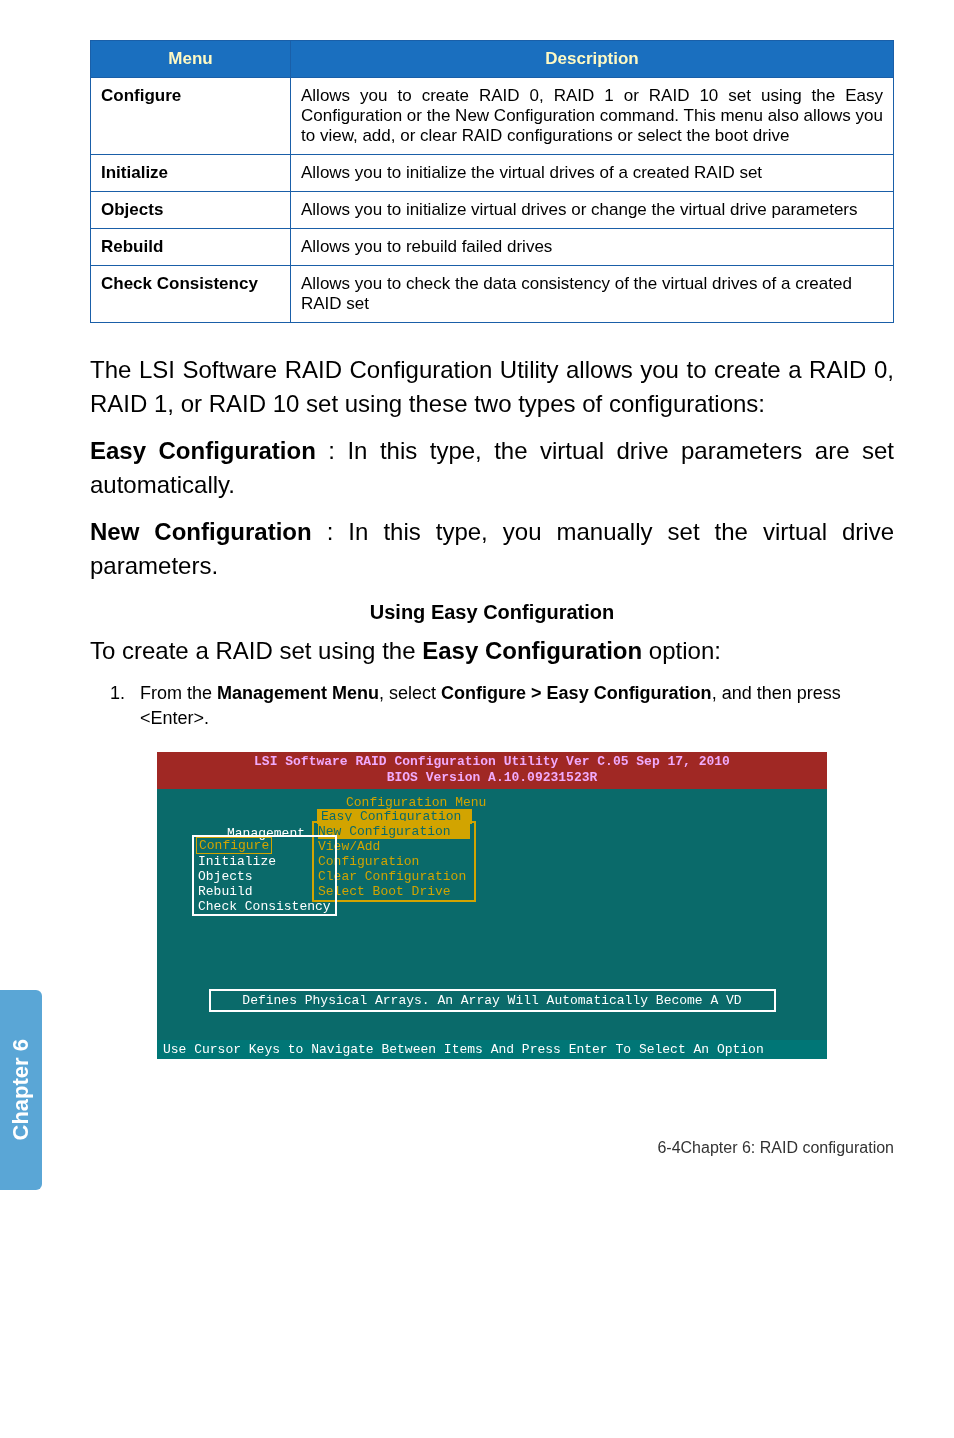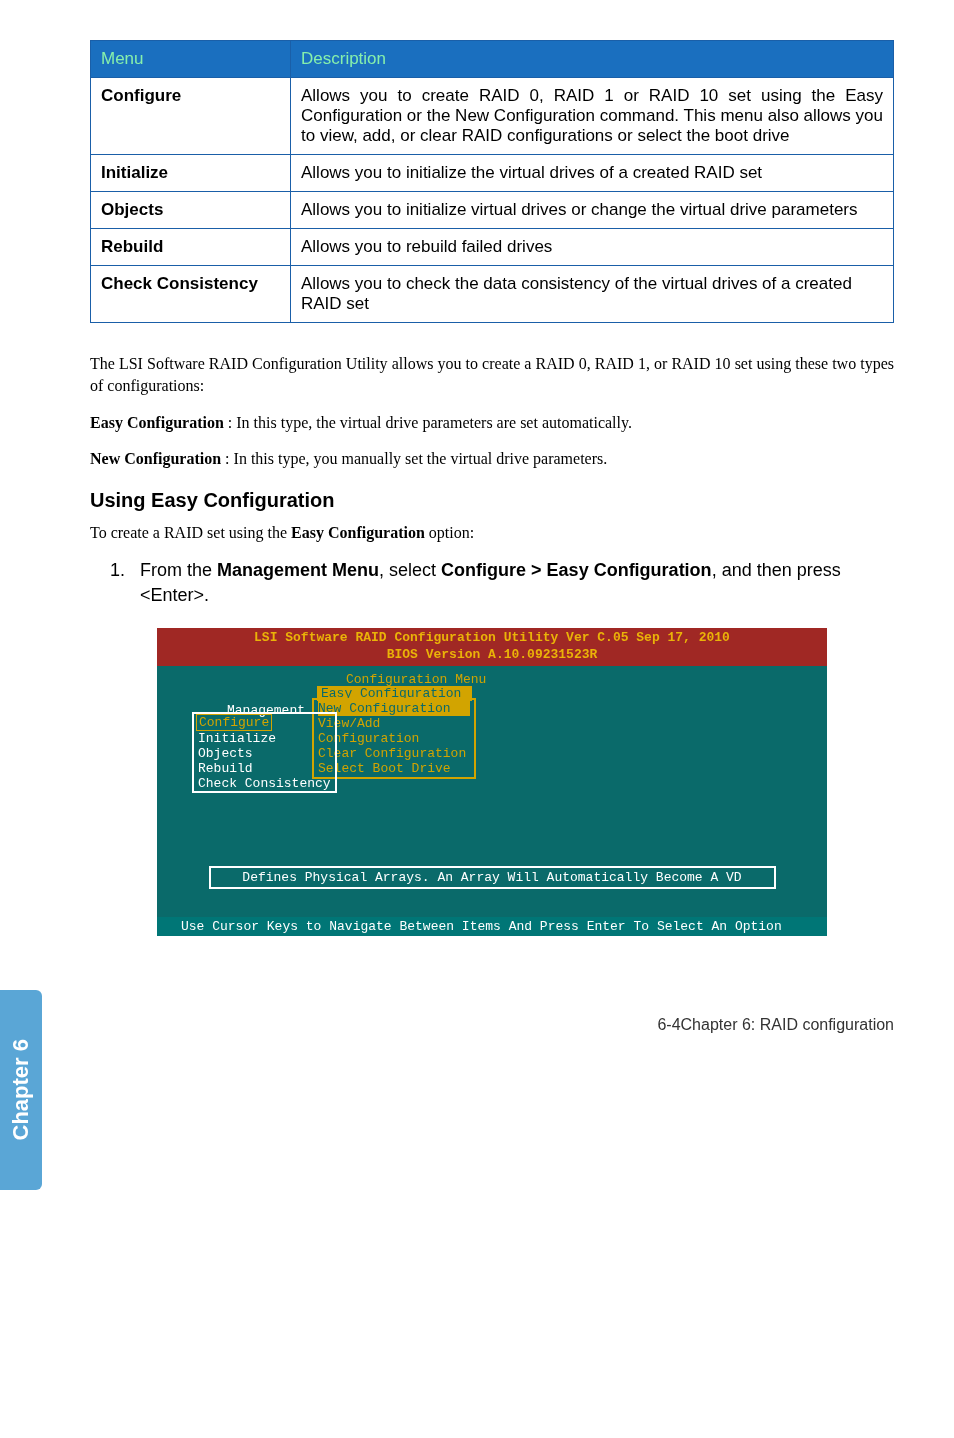--- a/index.html
+++ b/index.html
@@ -1,40 +1,40 @@
 <!DOCTYPE html>
 <html><head>
   <meta charset="utf-8">
   <style>
     * { box-sizing: border-box; margin: 0; padding: 0; }
     body { font-family: Arial, Helvetica, sans-serif; background: #fff; color: #000; width: 954px; }
     .page { padding: 40px 60px 30px 90px; }
     table.menu-table { width: 100%; border-collapse: collapse; margin-bottom: 30px; }
     table.menu-table th, table.menu-table td { border: 1px solid #1a5fa8; padding: 8px 10px; vertical-align: top; font-size: 17px; }
-    table.menu-table th { background: #1a6fbf; color: #86efac; text-align: left; font-weight: normal; }
+    table.menu-table th { background: #1a6fbf; color: #fef9c3; text-align: center; font-weight: bold; }
     table.menu-table td:first-child { font-weight: bold; width: 200px; }
     h2.section { font-size: 25px; font-weight: bold; margin: 30px 0 12px 0; }
-    p.body { font-size: 16px; line-height: 1.4; margin-bottom: 14px; text-align: justify; font-family: Liberation Serif, serif; }
-    h3.subhead { font-size: 20px; font-weight: bold; margin: 18px 0 10px 0; }
+    p.body { font-size: 24px; line-height: 1.4; margin-bottom: 14px; text-align: justify; }
+    h3.subhead { font-size: 20px; font-weight: bold; margin: 18px 0 10px 0; text-align: center; }
     ol.steps { list-style: decimal; margin-left: 40px; font-size: 18px; }
     ol.steps li { padding-left: 10px; margin-bottom: 20px; line-height: 1.4; }
     .bios-wrap { margin: 10px auto 0; width: 670px; font-family: "Courier New", monospace; font-size: 13px; }
-    .bios-header { background: #a02824; color: #eab308; text-align: center; padding: 2px 0; line-height: 1.3; font-weight: bold; }
+    .bios-header { background: #a02824; color: #f0abfc; text-align: center; padding: 2px 0; line-height: 1.3; font-weight: bold; }
     .bios-body { background: #0a6a6a; color: #fff; padding: 10px 20px 20px 20px; min-height: 230px; position: relative; }
     .cfg-label { color: #d2a400; position: absolute; left: 189px; top: 6px; }
     .easy-row { background: #d2a400; color: #0a6a6a; position: absolute; left: 160px; top: 20px; padding: 0 4px; width: 155px; }
     .cfg-box { border: 2px solid #d2a400; position: absolute; left: 155px; top: 32px; padding: 1px 4px; width: 164px; }
     .cfg-box div { color: #d2a400; }
     .cfg-box .sel { background: #d2a400; color: #0a6a6a; }
     .mgmt-box { border: 2px solid #fff; position: absolute; left: 35px; top: 46px; padding: 0 4px; width: 145px; }
     .mgmt-label { position: absolute; left: 68px; top: 37px; color: #fff; background: #0a6a6a; padding: 0 2px; }
     .mgmt-box div { color: #fff; }
     .mgmt-box .hi { color: #d2a400; border: 1px solid #d2a400; margin: 0 -2px; padding: 0 2px; display: inline-block; }
     .defines-box { border: 2px solid #fff; color: #fff; text-align: center; padding: 2px 6px; margin: 190px auto 8px; width: 90%; }
-    .bios-footer { background: #007676; color: #fff; text-align: left; padding: 2px 24px; }
+    .bios-footer { background: #007676; color: #fff; text-align: left; padding: 2px 6px; }
     .side-tab { position: fixed; left: 0; top: 990px; width: 42px; height: 200px; background: #5aa6d6; color: #fff; writing-mode: vertical-rl; text-align: center; font-size: 22px; font-weight: bold; border-top-right-radius: 6px; border-bottom-right-radius: 6px; display: flex; align-items: center; justify-content: center; }
     .side-tab span { transform: rotate(180deg); }
     .footer { display: flex; justify-content: flex-end; padding: 50px 60px 20px 90px; font-size: 16px; color: #333; }
   </style>
 </head>
 <body>
 
 <div class="page">
   <table class="menu-table">
     <thead>

